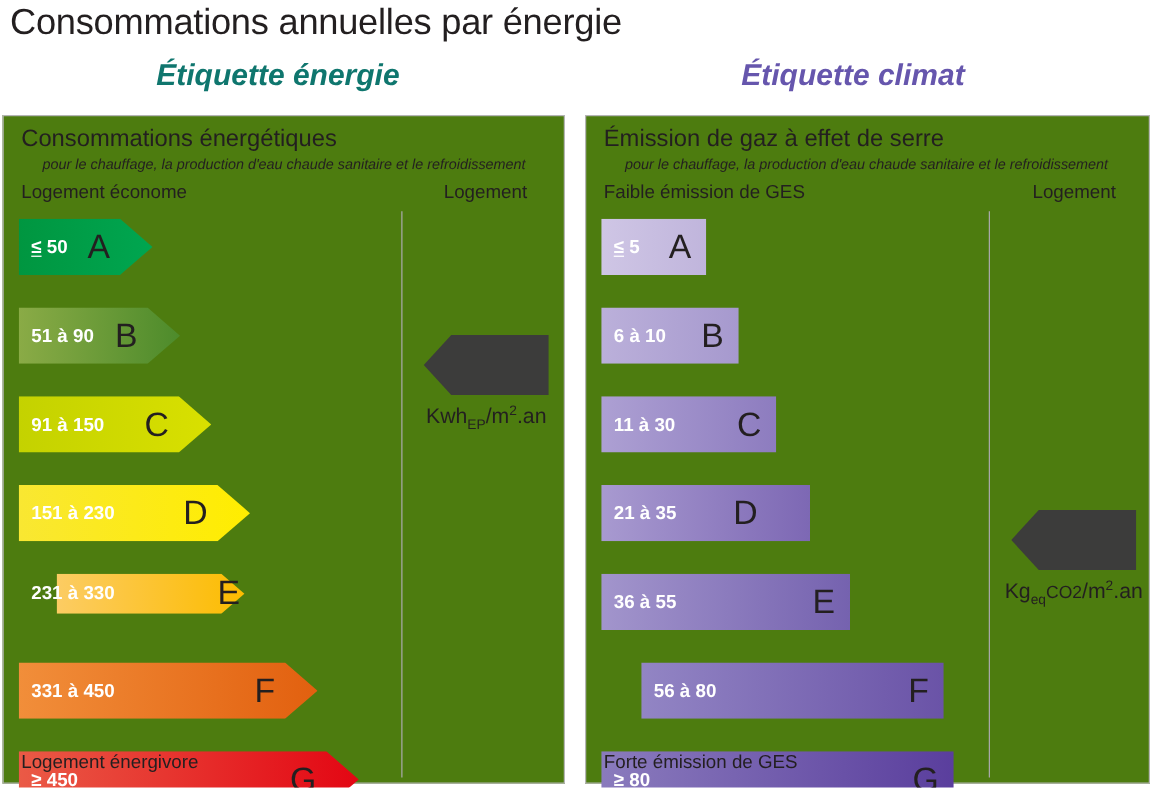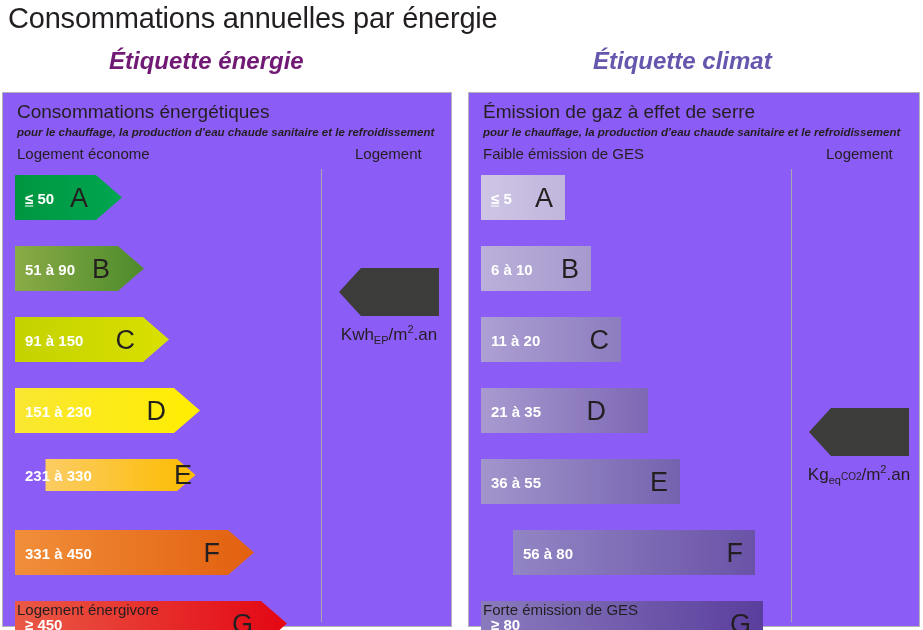--- a/index.html
+++ b/index.html
@@ -30,51 +30,51 @@
 
   
   .section-caption {
     position: absolute;
     top: 47px;
     font-size: 24px;
     font-style: italic;
     font-weight: bold;
     white-space: nowrap;
   }
-  .caption-energy { left: 109px; color: #701a75; }
+  .caption-energy { left: 125px; color: #0f766e; }
   .caption-climate { left: 593px; color: #6656ad; }
 
   
   .panel {
     position: absolute;
     top: 92px;
     height: 535px;
     border: 1px solid #b5b5b5;
-    background: #8b5cf6;
+    background: #4d7c0f;
     box-sizing: border-box;
   }
   .panel-energy { left: 2px; width: 450px; }
   .panel-climate { left: 468px; width: 452px; }
 
   .panel-title {
     position: absolute;
     left: 14px;
     top: 8px;
     font-size: 19px;
     font-weight: 400;
     color: #231f20;
     white-space: nowrap;
   }
   .panel-subtitle {
     position: absolute;
-    left: 14px;
+    left: 31px;
     top: 33px;
     font-size: 11.5px;
     font-style: italic;
-    font-weight: bold;
+    font-weight: normal;
     color: #231f20;
     white-space: nowrap;
   }
   .panel-toplabel {
     position: absolute;
     left: 14px;
     top: 52px;
     font-size: 15px;
     color: #231f20;
     white-space: nowrap;
@@ -165,21 +165,21 @@
     white-space: nowrap;
     font-size: 17px;
     color: #231f20;
     line-height: 1;
   }
   .pointer-unit sub {
     font-size: 11px;
     letter-spacing: 0;
   }
   .small-caps {
-    font-size: 10px;
+    font-size: 14px;
   }
   .pointer-unit sup {
     font-size: 11px;
   }
 </style>
 </head>
 <body>
 
 <div class="main-title">Consommations annuelles par énergie</div>
 
@@ -336,21 +336,21 @@
       <div class="bar-row" style="top: 142px; width: 140px; height: 45px;">
         <svg class="bar-shape" width="140" height="45" viewBox="0 0 140 45">
           <defs>
             <linearGradient id="climate-grad-2" x1="0" y1="0" x2="1" y2="0">
               <stop offset="0%" stop-color="#ada0d3"></stop>
               <stop offset="100%" stop-color="#8d7cbf"></stop>
             </linearGradient>
           </defs>
           <polygon points="0,0 140,0 140,45 0,45" fill="url(#climate-grad-2)"></polygon>
         </svg>
-        <div class="bar-range">11 à 20</div>
+        <div class="bar-range">11 à 30</div>
         <div class="bar-letter" style="right: 12px;">C</div>
       </div>
       <div class="bar-row" style="top: 213px; width: 137px; height: 45px;">
         <svg class="bar-shape" width="167" height="45" viewBox="0 0 167 45">
           <defs>
             <linearGradient id="climate-grad-3" x1="0" y1="0" x2="1" y2="0">
               <stop offset="0%" stop-color="#a89ad0"></stop>
               <stop offset="100%" stop-color="#7d68b4"></stop>
             </linearGradient>
           </defs>

